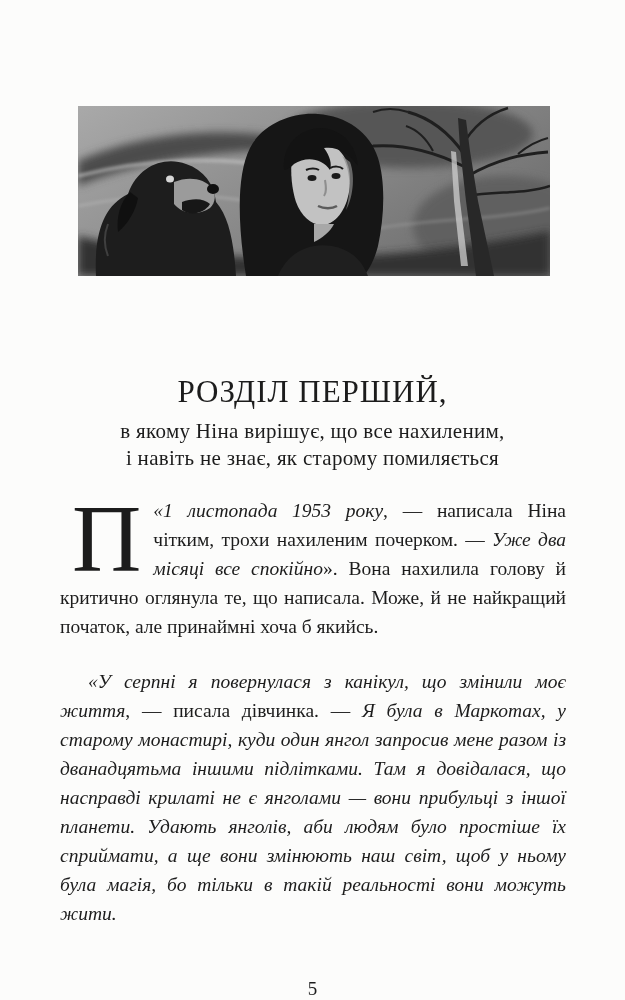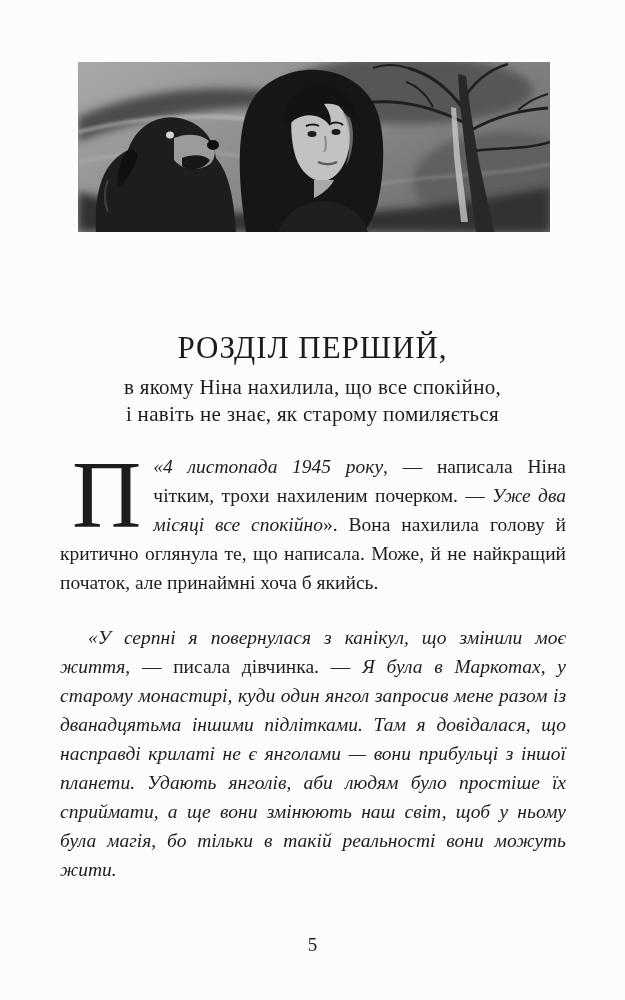--- a/index.html
+++ b/index.html
@@ -4,21 +4,21 @@
 <style>
   html, body { margin: 0; padding: 0; }
   body {
     width: 625px; height: 1000px;
     background: #fcfcfb;
     font-family: "Liberation Serif", serif;
     color: #1c1c1c;
     position: relative;
     overflow: hidden;
   }
-  .page { position: absolute; inset: 0; }
+  .page { position: absolute; inset: 0; margin-top: 44px; }
 
   
   .illustration {
     position: absolute; left: 78px; top: 62px;
     width: 472px; height: 170px; margin: 0;
   }
   .illustration svg { width: 100%; height: 100%; display: block; }
 
   
   .chapter-head {
@@ -122,25 +122,25 @@
         <path d="M247,74 C248,80 249,86 246,90" stroke="#8e8e8e" stroke-width="2" fill="none"></path>
         <path d="M240,100 C246,103 254,103 259,100" stroke="#5c5c5c" stroke-width="2.5" fill="none"></path>
         <path d="M236,118 L236,136 C244,132 252,126 256,118 Z" fill="#a8a8a8"></path>
         <path d="M200,170 C210,146 232,136 254,140 C272,143 284,154 290,170 Z" fill="#1f1f1f"></path>
       </g>
     </svg>
   </figure>
 
   <header class="chapter-head">
     <h1 class="chapter-title">РОЗДІЛ ПЕРШИЙ,</h1>
-    <p class="chapter-sub">в якому Ніна нахилила, що все спокійно,</p>
+    <p class="chapter-sub">в якому Ніна вирішує, що все нахиленим,</p>
     <p class="chapter-sub">і навіть не знає, як старому помиляється</p>
   </header>
 
   <section class="body-text">
     <span class="dropcap">П</span>
-    <p><span class="it">«4 листопада 1945 року</span><span>, — написала Ніна чітким, трохи нахиленим почерком. — </span><span class="it">Уже два місяці все спокійно</span><span>». Вона нахилила голову й критично оглянула те, що написала. Може, й не найкращий початок, але принаймні хоча б якийсь.</span></p>
+    <p><span class="it">«1 листопада 1953 року</span><span>, — написала Ніна чітким, трохи нахиленим почерком. — </span><span class="it">Уже два місяці все спокійно</span><span>». Вона нахилила голову й критично оглянула те, що написала. Може, й не найкращий початок, але принаймні хоча б якийсь.</span></p>
     <p class="p-indent"><span class="it">«У серпні я повернулася з канікул, що змінили моє життя</span><span>, — писала дівчинка. — </span><span class="it">Я була в Маркотах, у старому монастирі, куди один янгол запросив мене разом із дванадцятьма іншими підлітками. Там я довідалася, що насправді крилаті не є янголами — вони прибульці з іншої планети. Удають янголів, аби людям було простіше їх сприймати, а ще вони змінюють наш світ, щоб у ньому була магія, бо тільки в такій реальності вони можуть жити.</span></p>
   </section>
 
   <footer class="page-number">5</footer>
 
 </main>
 
 </body></html>

